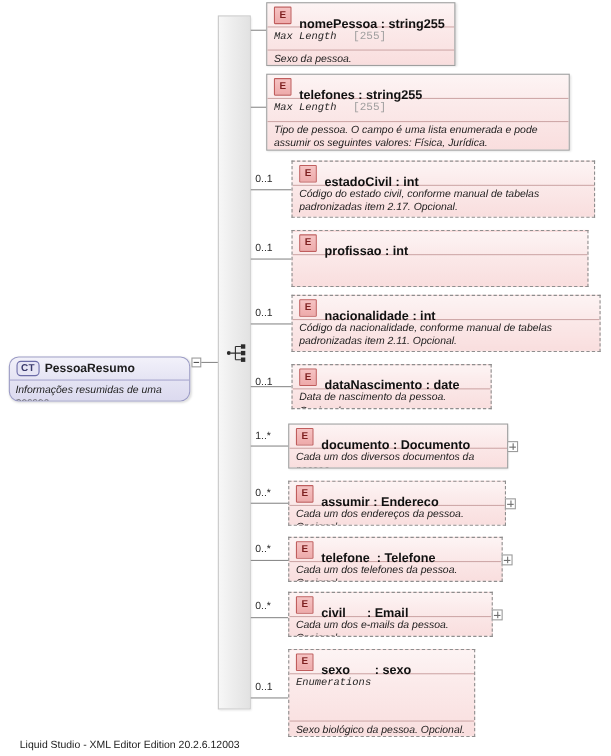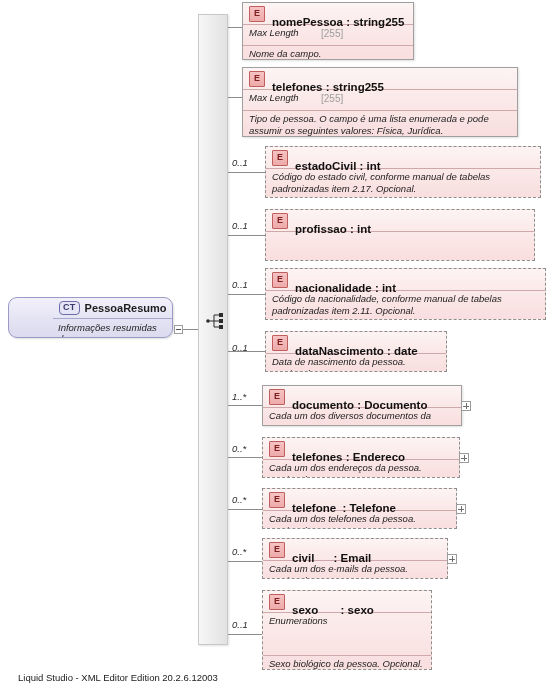--- a/index.html
+++ b/index.html
@@ -45,30 +45,29 @@
     left: 206px;
     top: 312px;
     width: 22px;
     height: 18px;
   }
 
   
   .ct-box {
     position: absolute;
     left: 8px;
-    top: 297px;
+    top: 324px;
     width: 165px;
     height: 41px;
     border: 1px solid #9a9ac4;
     border-radius: 9px;
     background: linear-gradient(to bottom, #f2f1fa 0%, #e4e3f3 55%, #dcdaef 100%);
     box-sizing: border-box;
     box-shadow: 1px 1px 2px rgba(0,0,0,0.13);
     overflow: hidden;
-    padding-left: 44px;
   }
   .ct-head {
     height: 21px;
     display: flex;
     align-items: center;
     padding-left: 6px;
     border-bottom: 1px solid #a9a8cf;
     box-sizing: border-box;
   }
   .ct-badge {
@@ -150,20 +149,21 @@
     font-weight: bold;
     color: #101010;
     white-space: pre;
     margin-top: 16px;
   }
   .facet-row {
     display: flex;
     padding: 2px 0 2px 6px;
     border-bottom: 1px solid #cfa9a9;
     font-size: 9.5px;
+    font-family: Liberation Mono, monospace;
   }
   .facet-label {
     font-style: italic;
     color: #1d1d1d;
     min-width: 72px;
   }
   .facet-vals {
     color: #9d9d9d;
     font-size: 10px;
     line-height: 11.5px;
@@ -190,21 +190,20 @@
     position: absolute;
     background: #6f6f6f;
   }
   .plus-btn::before { left: 1px; top: 3.5px; width: 6px; height: 1px; }
   .plus-btn::after  { left: 3.5px; top: 1px; width: 1px; height: 6px; }
 
   
   .card {
     position: absolute;
     font-size: 9.5px;
-    font-style: italic;
     color: #2a2a2a;
     white-space: pre;
   }
 
   
   .footer {
     position: absolute;
     left: 18px;
     top: 672px;
     font-size: 9.5px;
@@ -249,21 +248,21 @@
         <div class="node-head">
           <span class="e-badge">E</span>
           <span class="node-name">nomePessoa : string255</span>
         </div>
         <div class="facet-row" style="height: 16px;">
           <span class="facet-label">Max Length</span>
           <span class="facet-vals">
             <div>[255]</div>
           </span>
         </div>
-        <div class="node-doc">Nome da campo.</div>
+        <div class="node-doc">Sexo da pessoa.</div>
       </div>
       <div class="wire wire-h" style="left: 228px; top: 97px; width: 14px;"></div>
       <div class="node solid" style="left: 242px; top: 67px; width: 276px; height: 70px;">
         <div class="node-head">
           <span class="e-badge">E</span>
           <span class="node-name">telefones : string255</span>
         </div>
         <div class="facet-row" style="height: 16px;">
           <span class="facet-label">Max Length</span>
           <span class="facet-vals">
@@ -315,21 +314,21 @@
           <span class="node-name">documento : Documento</span>
         </div>
         <div class="node-doc">Cada um dos diversos documentos da pessoa.</div>
       </div>
       <div class="plus-btn" style="left: 461px; top: 401px;"></div>
       <div class="wire wire-h" style="left: 228px; top: 457px; width: 34px;"></div>
       <div class="card" style="left: 232px; top: 443px;">0..*</div>
       <div class="node dashed" style="left: 262px; top: 437px; width: 198px; height: 41px;">
         <div class="node-head">
           <span class="e-badge">E</span>
-          <span class="node-name">telefones : Endereco</span>
+          <span class="node-name">assumir : Endereco</span>
         </div>
         <div class="node-doc">Cada um dos endereços da pessoa. Opcional.</div>
       </div>
       <div class="plus-btn" style="left: 459px; top: 453px;"></div>
       <div class="wire wire-h" style="left: 228px; top: 509px; width: 34px;"></div>
       <div class="card" style="left: 232px; top: 494px;">0..*</div>
       <div class="node dashed" style="left: 262px; top: 488px; width: 195px; height: 41px;">
         <div class="node-head">
           <span class="e-badge">E</span>
           <span class="node-name">telefone  : Telefone</span>

